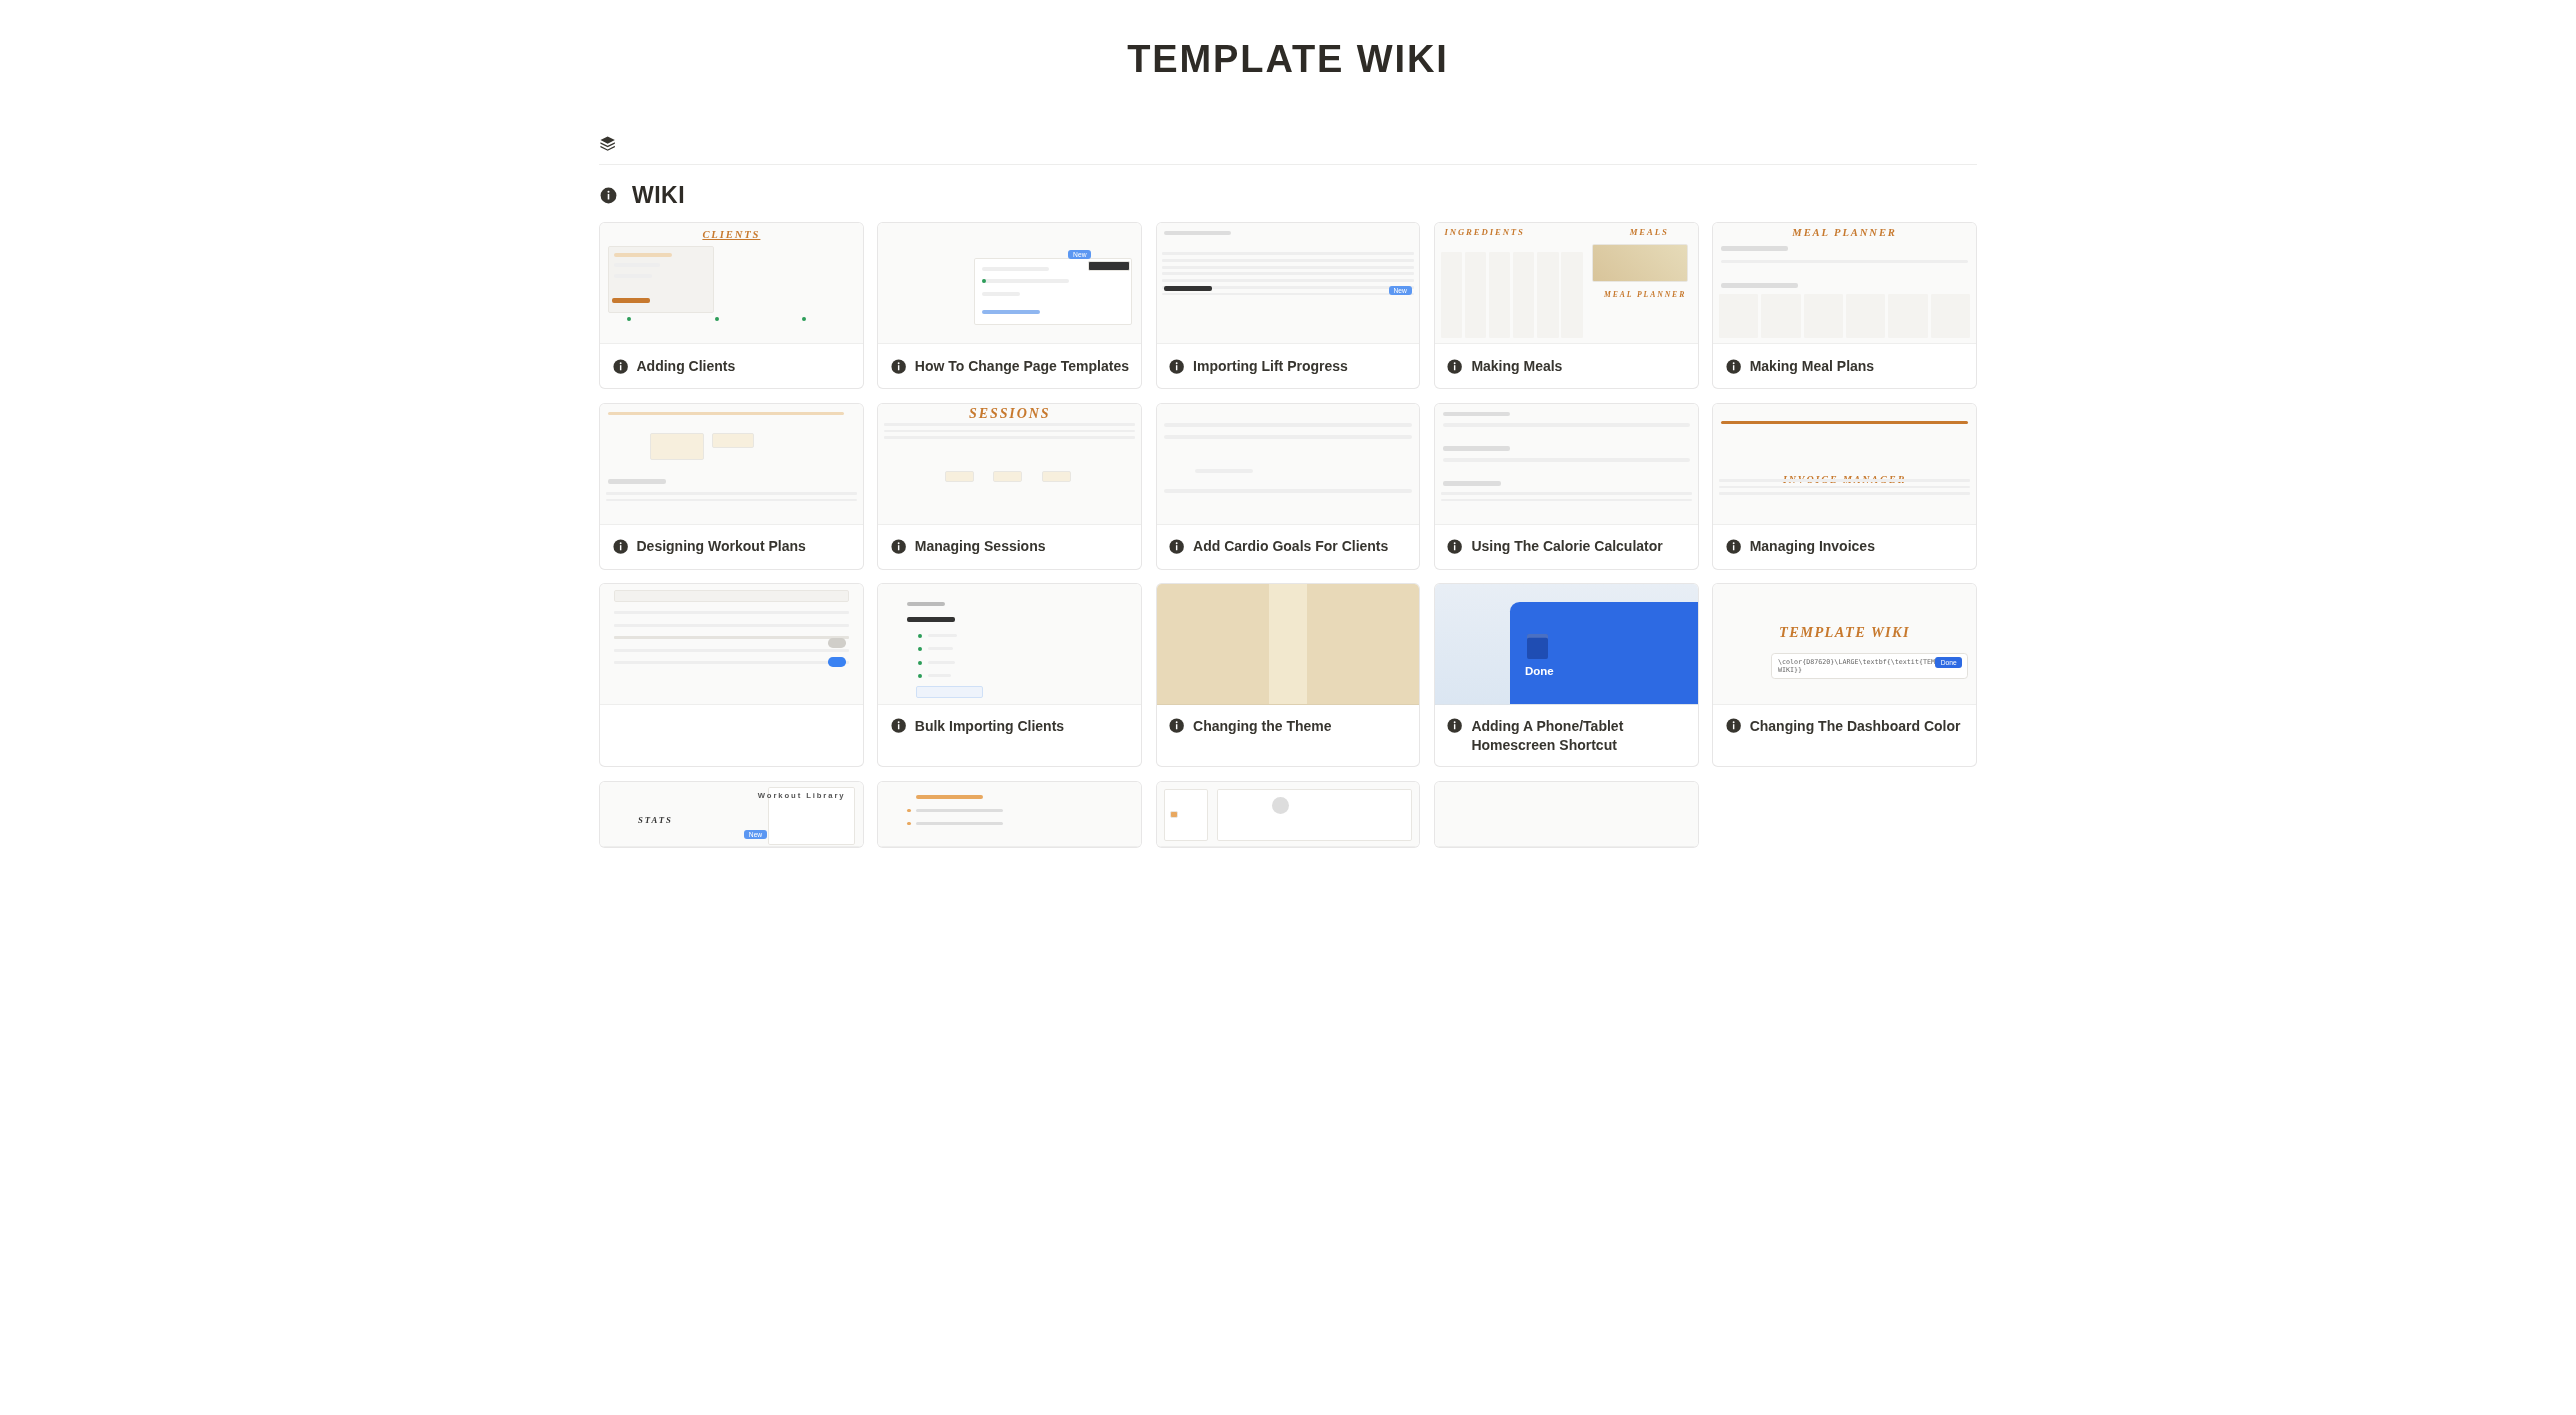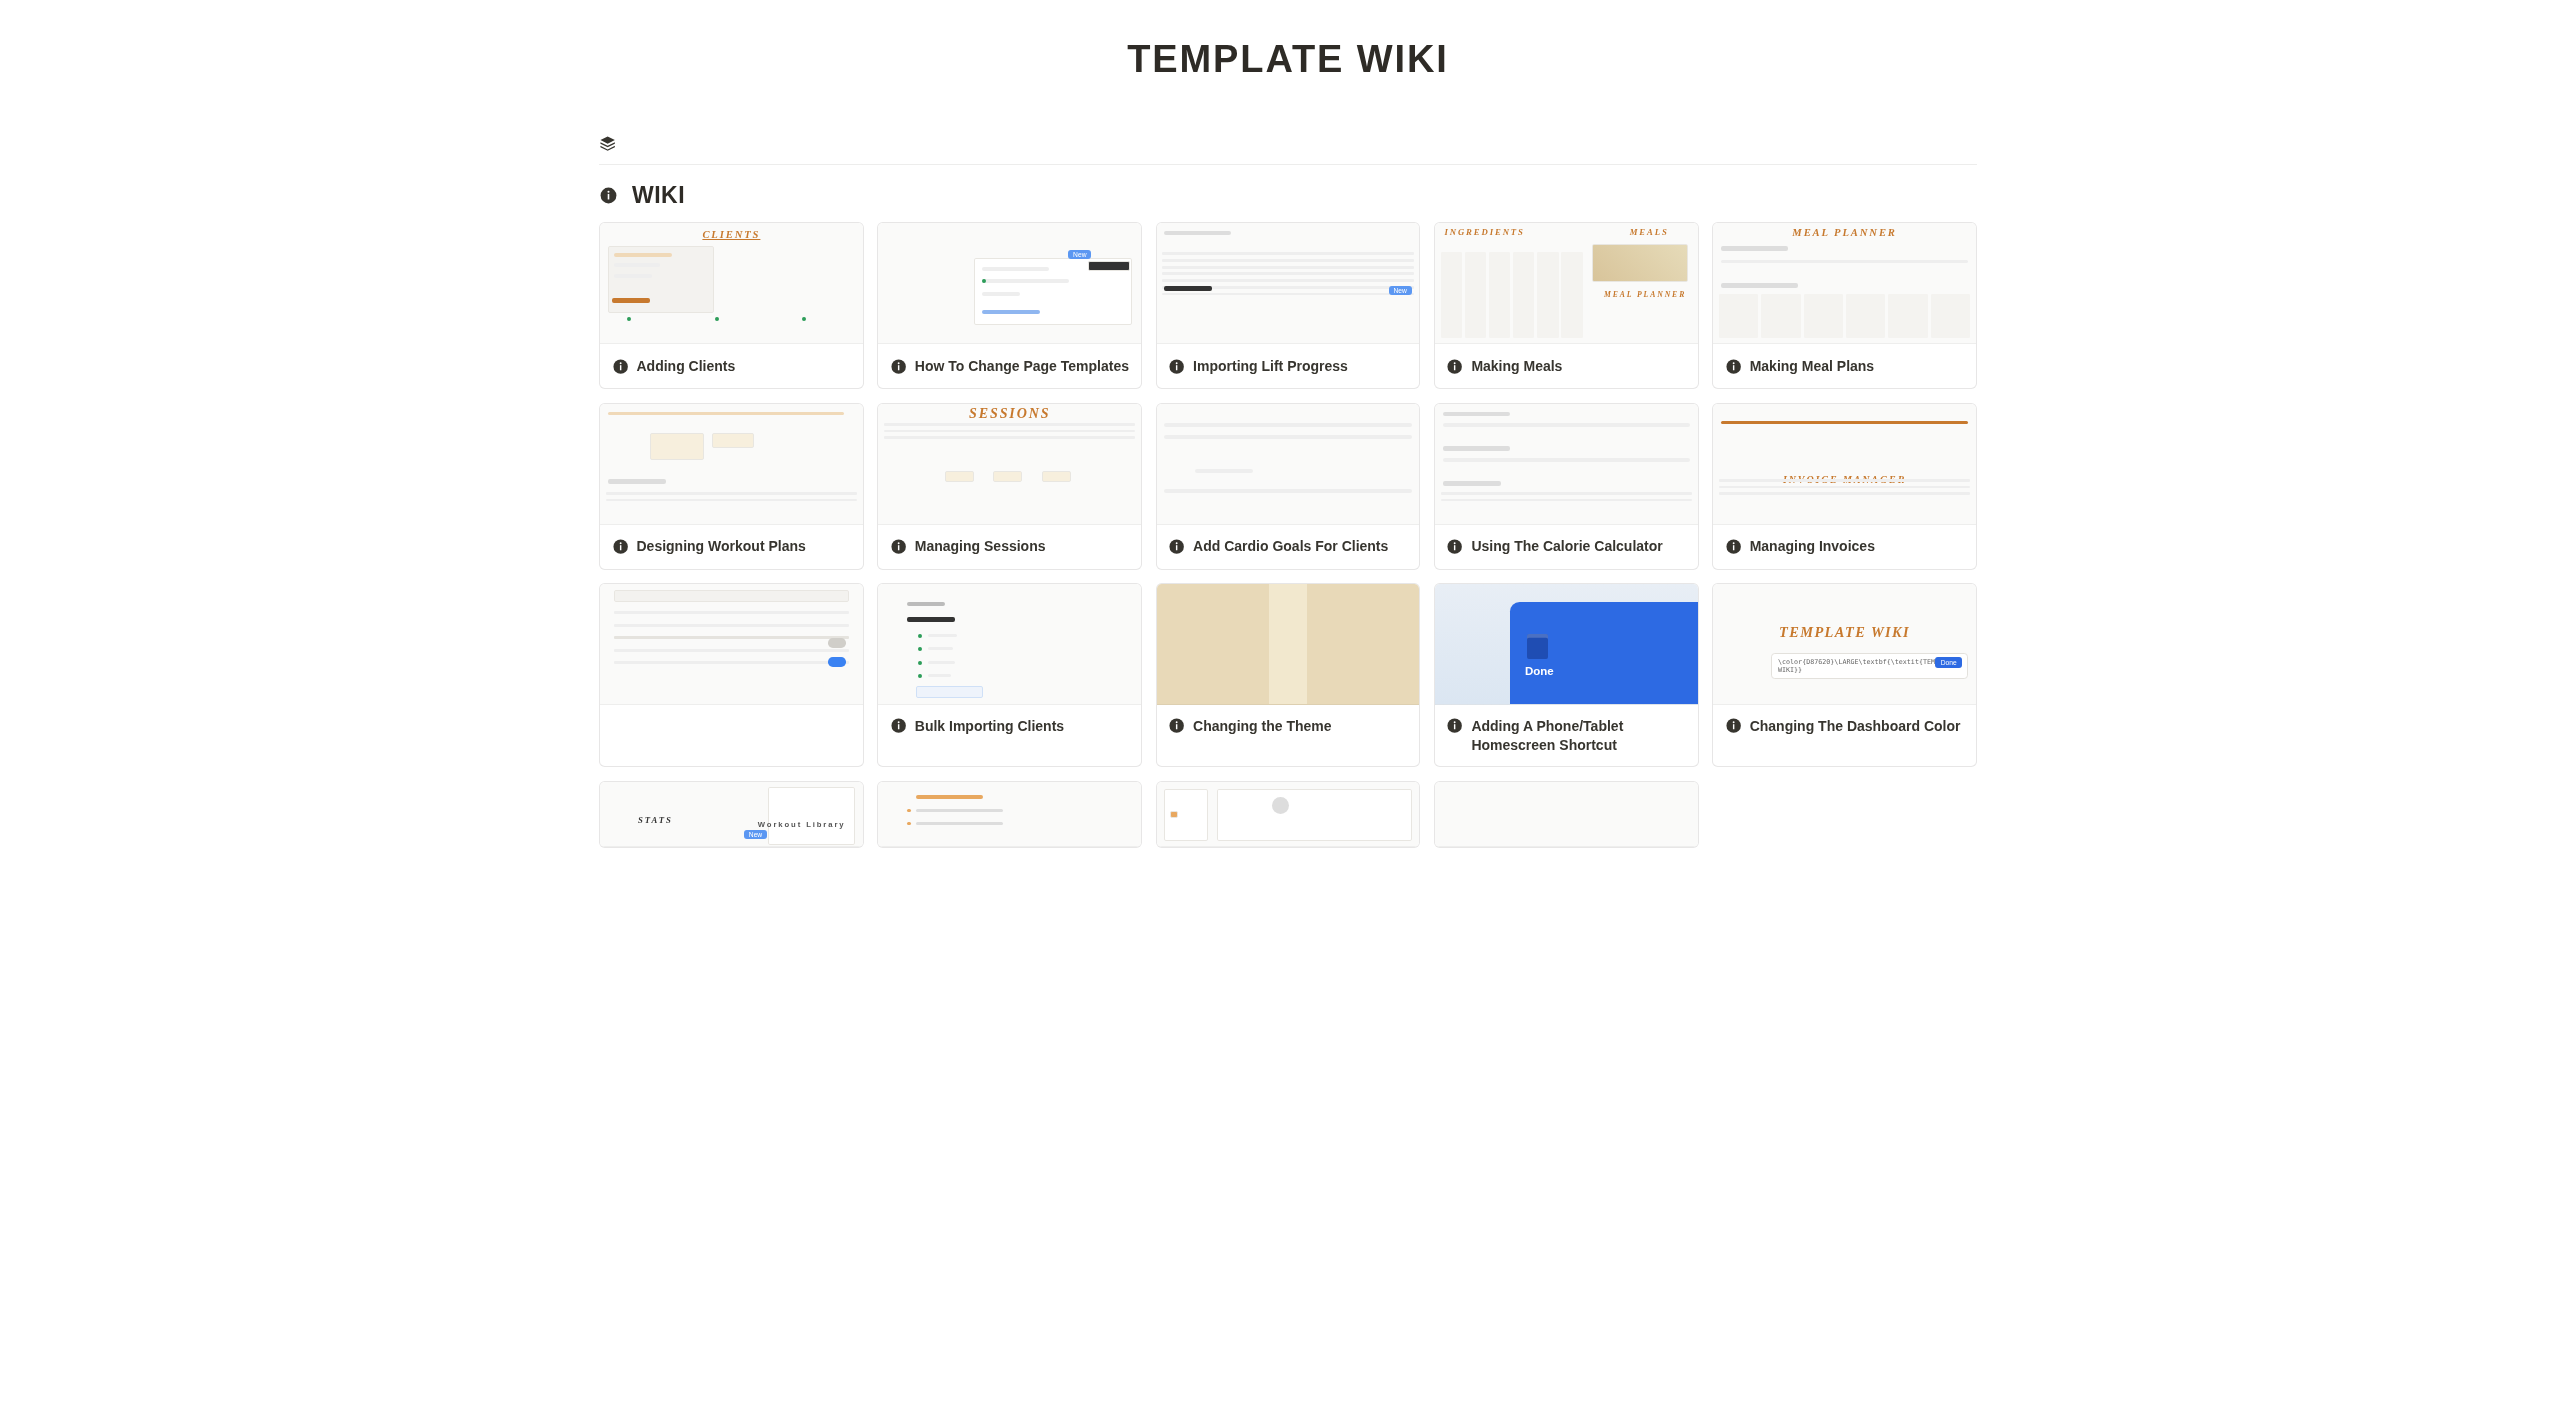--- a/index.html
+++ b/index.html
@@ -365,21 +365,21 @@
             <circle cx="12" cy="7.3" r="1.3" fill="#fff"></circle>
           </svg>
         <span class="card-title">Changing The Dashboard Color</span>
       </div>
     </div>
 
     <div class="card" style="height:67px; overflow:hidden;">
       <div class="thumb" style="height:67px;">
         <div class="thumb-label" style="top:33px; left:38px; right:auto; color:#333; font-size:8.7px;">STATS</div>
         <div class="sk-box" style="right:7.7px; top:5.8px; width:87px; height:58px; background:#fff;"></div>
-        <div class="thumb-label" style="top:9.6px; right:17.3px; left:auto; font-style:normal; font-family:inherit; font-size:7.7px; color:#555;margin-top:29px;">Workout Library</div>
+        <div class="thumb-label" style="top:9.6px; right:17.3px; left:auto; font-style:normal; font-family:inherit; font-size:7.7px; color:#555;">Workout Library</div>
         <div class="sk-pill" style="left:144px; top:48px;">New</div>
       </div>
     </div>
 
     <div class="card" style="height:67px; overflow:hidden;">
       <div class="thumb" style="height:67px;">
         <div class="sk-line" style="left:38px; top:13.5px; width:67px; background:#e8a860;"></div>
         <div class="sk-line" style="left:38px; top:27px; width:87px; background:#ddd;"></div>
         <div class="sk-line" style="left:38px; top:40px; width:87px; background:#ddd;"></div>
         <div class="sk-dot" style="left:29px; top:27px; background:#e8a860;"></div>

